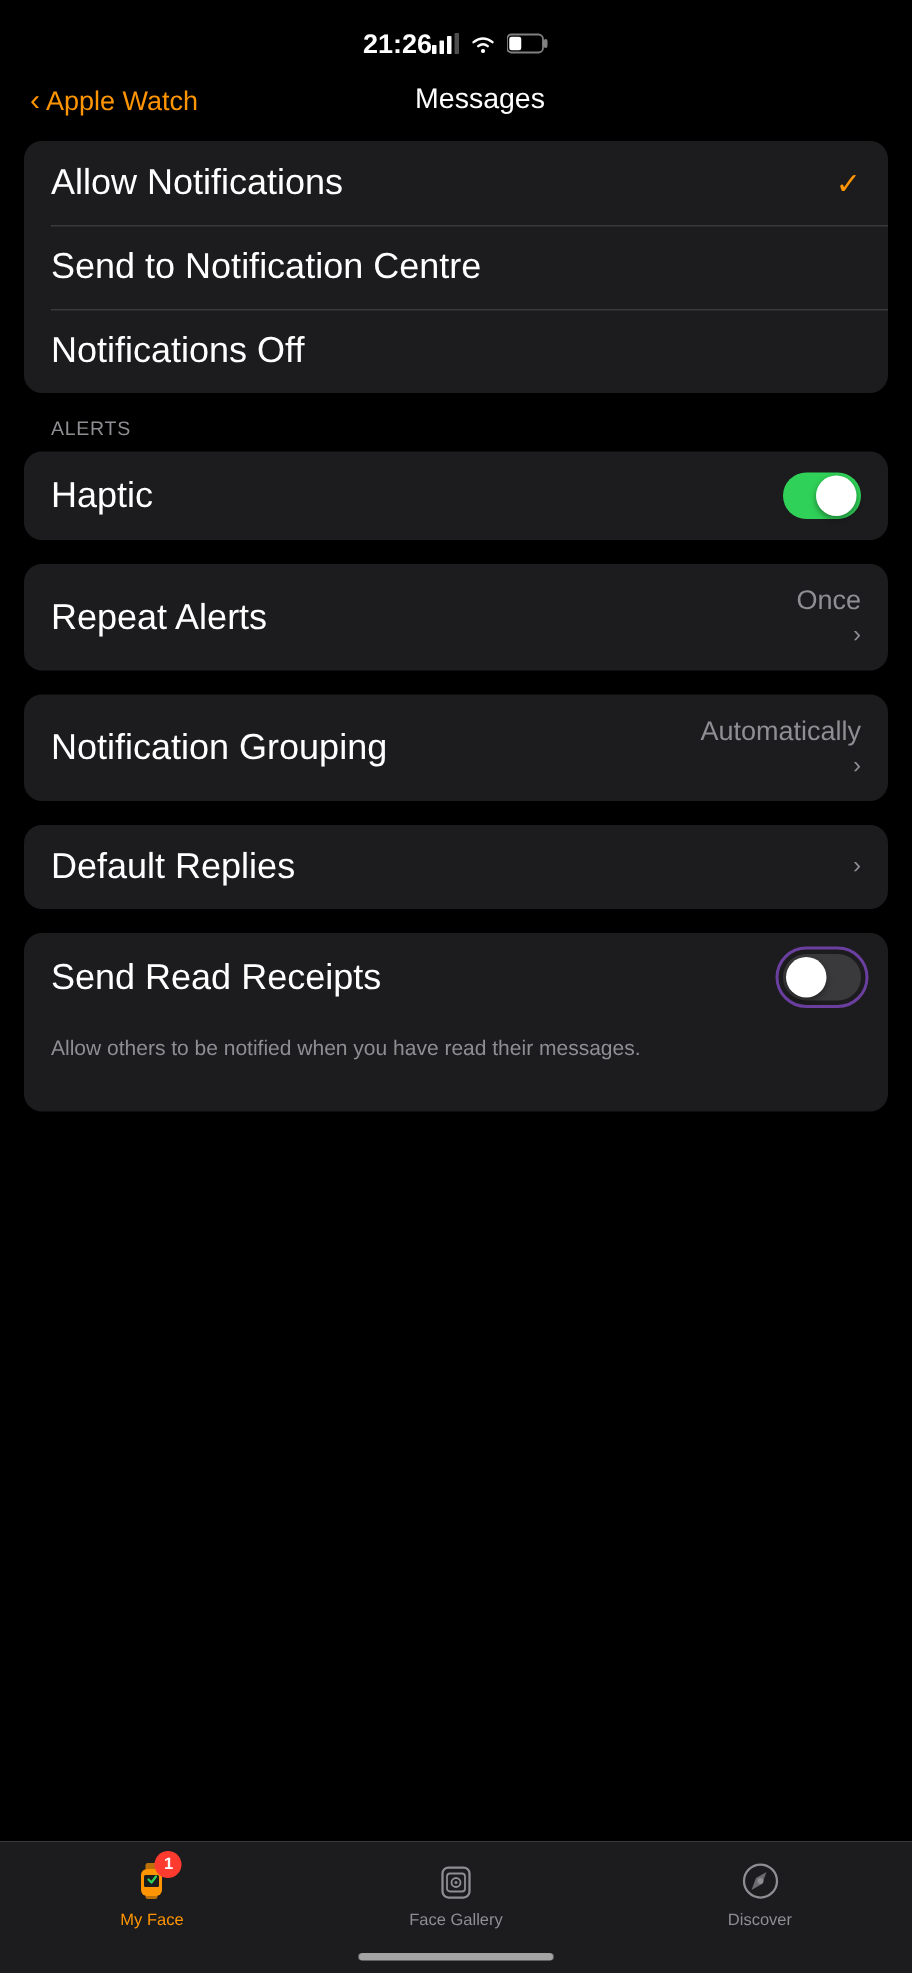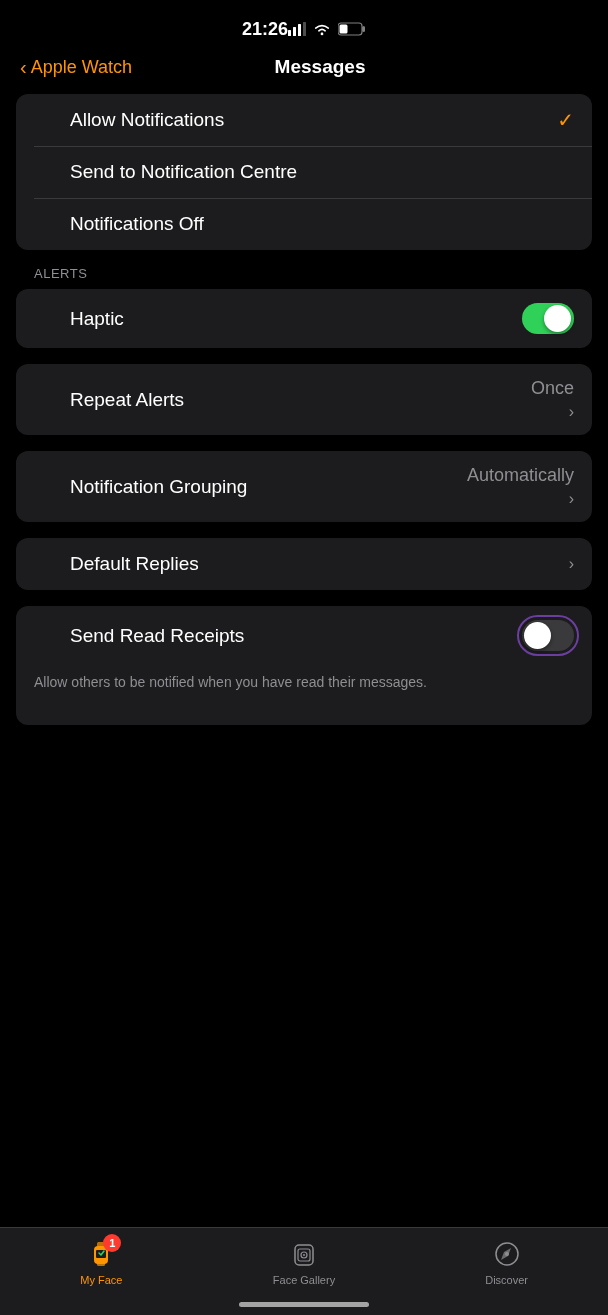--- a/index.html
+++ b/index.html
@@ -60,21 +60,21 @@
 
     .nav-back-label {
       font-size: 18px;
       font-weight: 400;
     }
 
     .nav-title {
       flex: 1;
       text-align: center;
       font-size: 19px;
-      font-weight: 700;
+      font-weight: 400;
       color: #fff;
       margin-right: 80px;
     }
 
     
     .content {
       padding: 0 16px;
     }
 
     
@@ -98,24 +98,23 @@
       content: '';
       position: absolute;
       top: 0;
       left: 18px;
       right: 0;
       height: 0.5px;
       background: #3a3a3c;
     }
 
     .card-row-label {
-      font-size: 19px;
+      font-size: 24px;
       font-weight: 400;
       color: #fff;
-      margin-left: 36px;
     }
 
     .card-row-value {
       display: flex;
       align-items: flex-end;
       gap: 4px;
       color: #8e8e93;
       font-size: 18px;
       flex-direction: column;
     }

